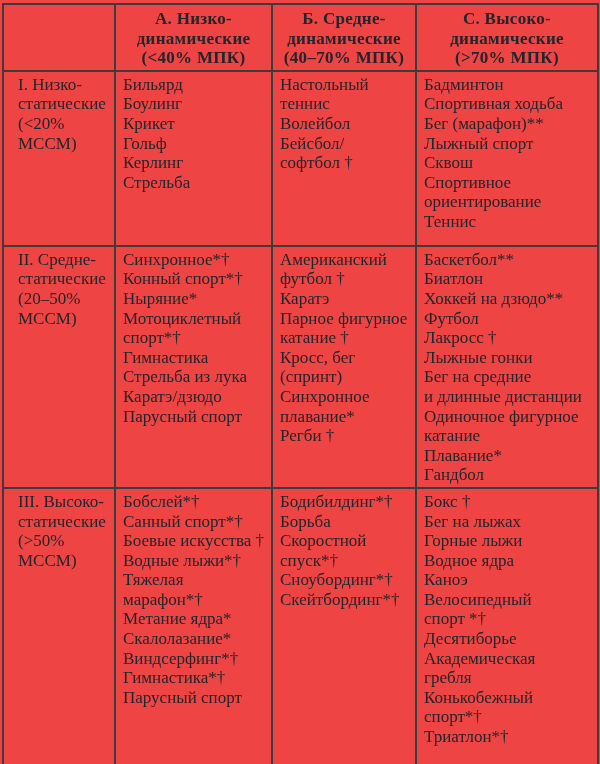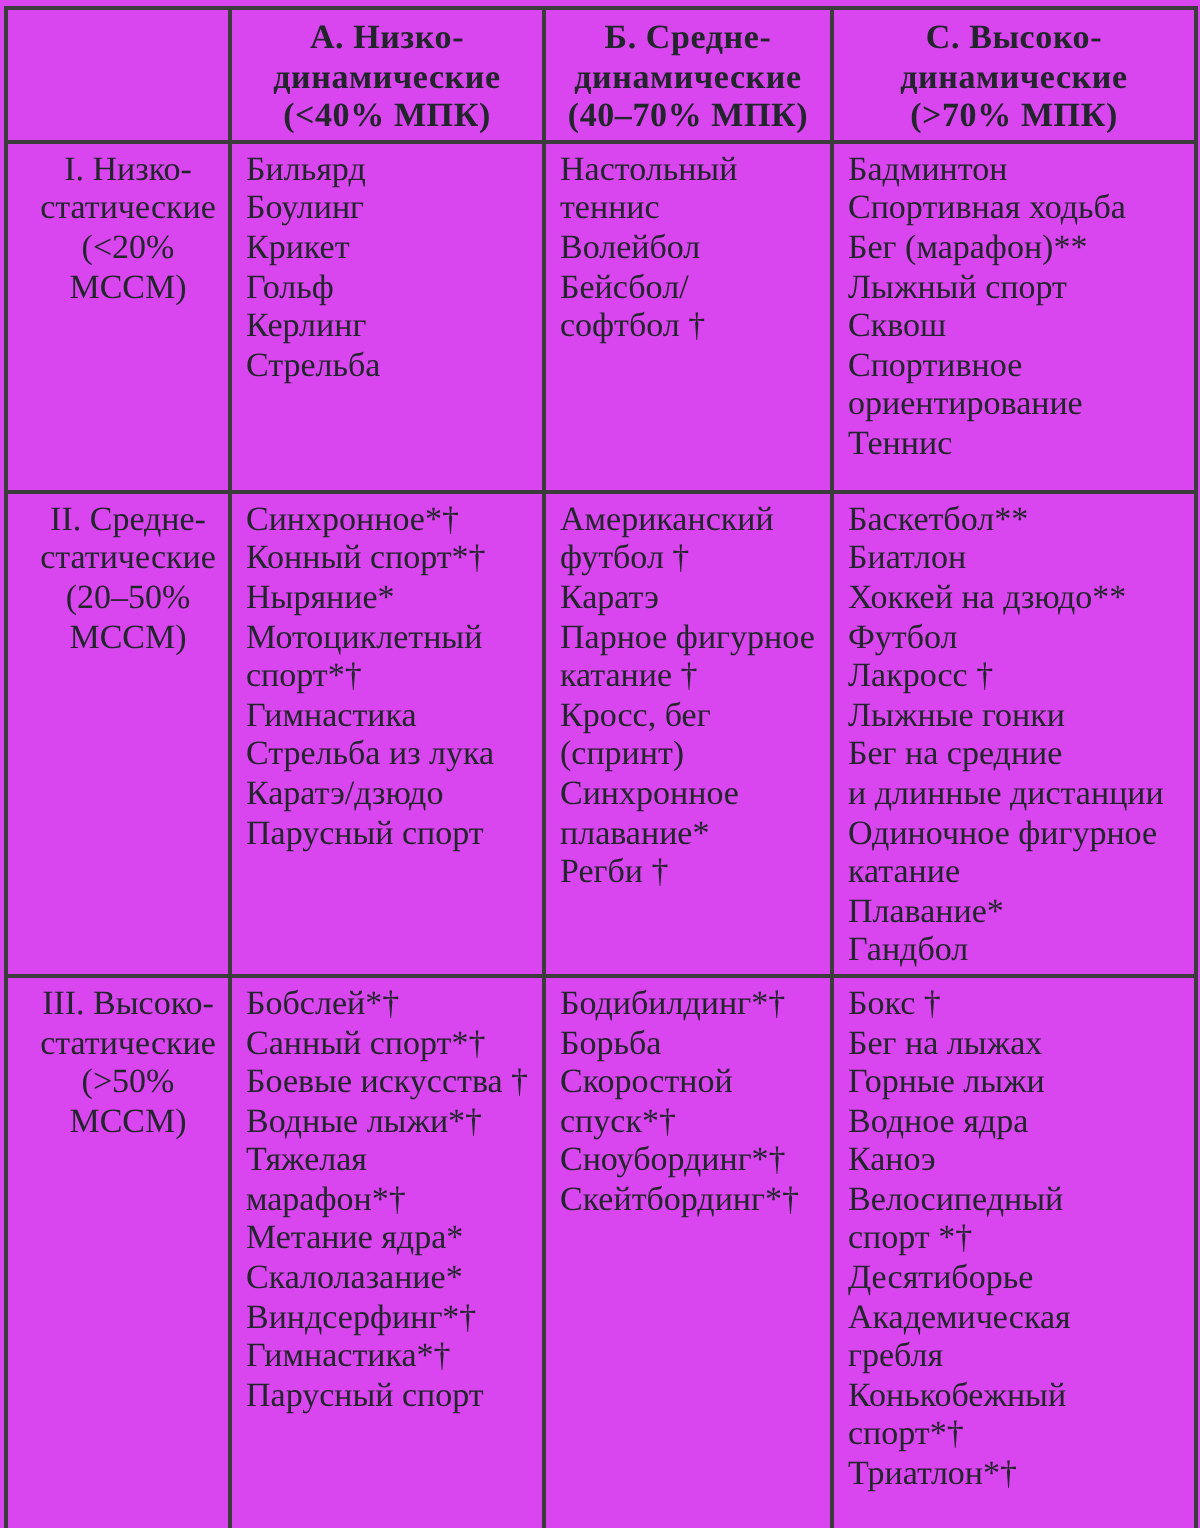--- a/index.html
+++ b/index.html
@@ -4,21 +4,21 @@
 <style>
   html, body {
     margin: 0;
     padding: 0;
     background: #ffffff;
   }
   .page {
     position: relative;
     width: 600px;
     height: 764px;
-    background: #d946ef;
+    background: #ef4444;
     overflow: hidden;
     font-family: "Liberation Serif", "DejaVu Serif", serif;
     color: #22252b;
   }
   table.sports-table {
     border-collapse: collapse;
     table-layout: fixed;
     margin: 3px 0 0 2px;
     width: 595px;
     font-size: 17px;
@@ -42,21 +42,20 @@
     padding: 4px 2px 2px 2px;
     letter-spacing: 0.3px;
     height: 58px;
   }
   .sports-table td {
     text-align: left;
     padding: 3px 4px 2px 7px;
   }
   .sports-table td.rowhead {
     padding-left: 14px;
-    text-align: center;
   }
   .row-1 td { height: 168px; }
   .row-2 td { height: 233px; }
   .row-3 td { height: 279px; }
   .sport { white-space: pre-line; }
 </style>
 </head>
 <body>
 
 <div class="page">

